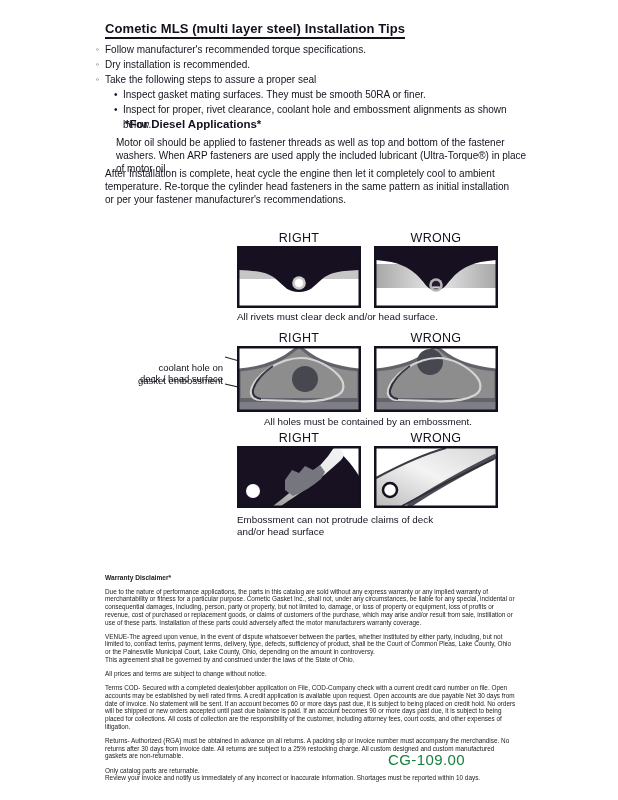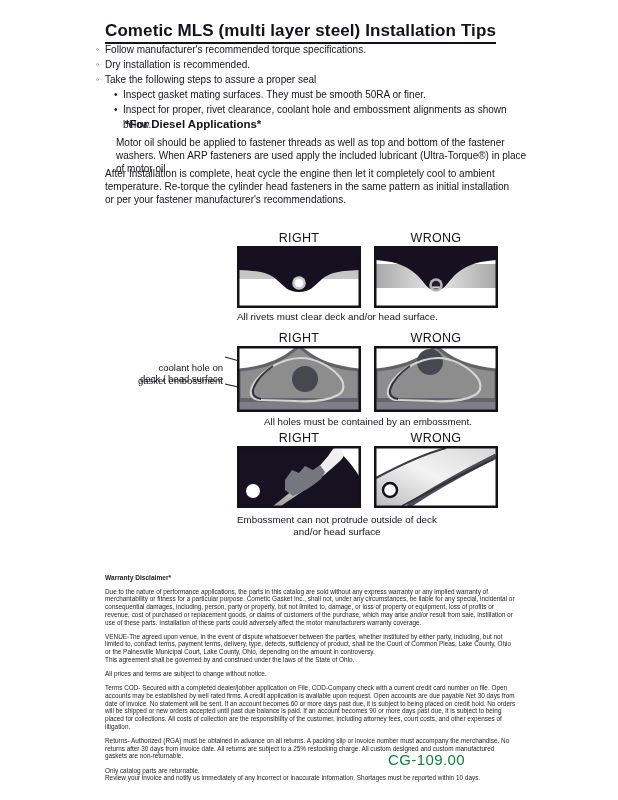--- a/index.html
+++ b/index.html
@@ -3,40 +3,40 @@
 <meta charset="utf-8">
 <style>
   html,body{margin:0;padding:0;background:#e9e9e9;}
   .page{
     position:relative;width:618px;height:800px;margin:0 auto;background:#ffffff;
     font-family:"Liberation Sans","DejaVu Sans",sans-serif;color:#1a1a1a;overflow:hidden;
   }
   .abs{position:absolute;}
   
   .doc-title{
-    left:105px;top:21px;font-size:17px;font-weight:bold;color:#14101e;
+    left:105px;top:21px;font-size:13px;font-weight:bold;color:#14101e;
     border-bottom:2px solid #14101e;padding-bottom:1px;letter-spacing:.1px;
   }
   
   .tips{left:96px;top:42px;width:420px;font-size:10px;line-height:15px;color:#16121f;}
   .tip{display:flex;}
   .tip .mark{width:9px;flex:0 0 9px;font-size:8px;color:#16121f;}
   .tip.sub{margin-left:18px;}
   .tip.sub .mark{font-size:10px;}
   
   .diesel-h{left:105px;top:118px;font-size:11.5px;font-weight:bold;color:#14101e;margin-left:20px;}
   .para{left:105px;width:414px;font-size:10px;line-height:13px;color:#16121f;}
   .p1{top:136px;margin-left:11px;}
   .p2{top:167px;}
   .note{top:210px;}
   
   .dlabel{width:124px;text-align:center;font-size:12.5px;color:#15101e;letter-spacing:.3px;}
   .panel{width:124px;}
   .panel svg{display:block;}
-  .cap{font-size:9.8px;color:#15101e;line-height:12px;text-align:center;}
+  .cap{font-size:9.8px;color:#15101e;line-height:12px;}
   .leftlab{left:103px;width:120px;text-align:right;font-size:9.5px;line-height:11px;color:#15101e;}
   
   .legal{left:105px;top:574px;width:412px;font-size:6.4px;line-height:7.7px;color:#222;}
   .legal .lh{font-weight:bold;margin:0 0 6px 0;font-size:6.6px;}
   .legal p{margin:0 0 6.5px 0;}
   .legal p.tight{margin:0;}
   
   .page-code{left:388px;top:751px;font-size:15px;color:#15803d;letter-spacing:.4px;}
 </style>
 </head>
@@ -183,21 +183,21 @@
       <rect x="0" y="0" width="124" height="62" fill="#ffffff"></rect>
       <path d="M2,32 C28,18 50,8 72,2 L122,2 L122,10 C90,26 58,44 34,60 L2,60 Z" fill="url(#bandG2)"></path>
       <path d="M2,32 C28,18 50,8 72,2" fill="none" stroke="#3a3a42" stroke-width="2"></path>
       <path d="M34,60 C58,44 90,26 122,10" fill="none" stroke="#4b4b53" stroke-width="5"></path>
       <path d="M28,60 C54,46 88,28 120,13" fill="none" stroke="#2e2e36" stroke-width="1.5"></path>
       <circle cx="16" cy="44" r="7" fill="#ffffff" stroke="#15101e" stroke-width="2.5"></circle>
       <rect x="1.25" y="1.25" width="121.5" height="59.5" fill="none" stroke="#14101e" stroke-width="2.5"></rect>
     </svg>
   </div>
   <div class="abs cap" style="left:237px;top:514px;">
-    <span>Embossment can not protrude outside of deck</span><br>
+    <span>Embossment can not protrude claims of deck</span><br>
     <span>and/or head surface</span>
   </div>
 
   <div class="abs legal">
     <p class="lh">Warranty Disclaimer*</p>
     <p>Due to the nature of performance applications, the parts in this catalog are sold without any express warranty or any implied warranty of merchantability or fitness for a particular purpose.  Cometic Gasket Inc., shall not, under any circumstances, be liable for any special, incidental or consequential damages, including, person, party or property, but not limited to, damage, or loss of property or equipment, loss of profits or revenue, cost of purchased or replacement goods, or claims of customers of the purchase, which may arise and/or result from sale, instillation or use of these parts.  Installation of these parts could adversely affect the motor manufacturers warranty coverage.</p>
     <p class="tight">VENUE-The agreed upon venue, in the event of dispute whatsoever between the parties, whether instituted by either party, including, but not limited to, contract terms, payment terms, delivery, type, defects, sufficiency of product, shall be the Court of Common Pleas, Lake County, Ohio or the Painesville Municipal Court, Lake County, Ohio, depending on the amount in controversy.</p>
     <p>This agreement shall be governed by and construed under the laws of the State of Ohio.</p>
     <p>All prices and terms are subject to change without notice.</p>
     <p>Terms COD- Secured with a completed dealer/jobber application on File, COD-Company check with a current credit card number on file.  Open accounts may be established by well rated firms.  A credit application is available upon request.  Open accounts are due payable Net 30 days from date of invoice.  No statement will be sent.  If an account becomes 60 or more days past due, it is subject to being placed on credit hold.  No orders will be shipped or new orders accepted until past due balance is paid.  If an account becomes 90 or more days past due, it is subject to being placed for collections.  All costs of collection are the responsibility of the customer, including attorney fees, court costs, and other expenses of litigation.</p>

